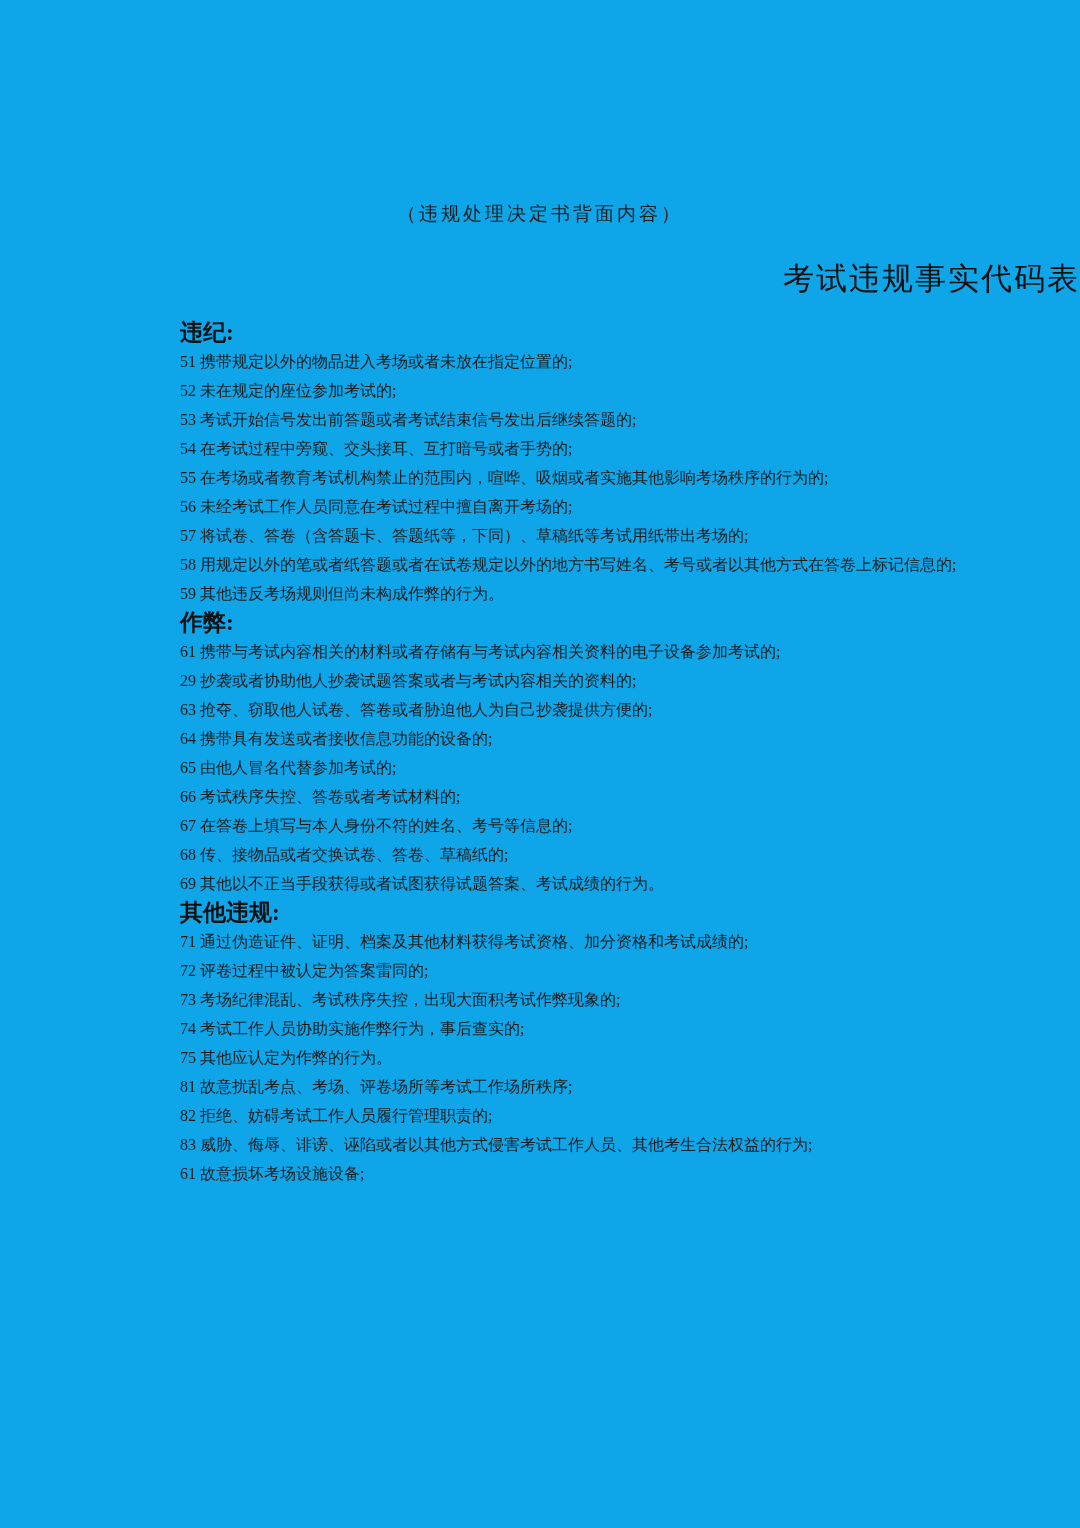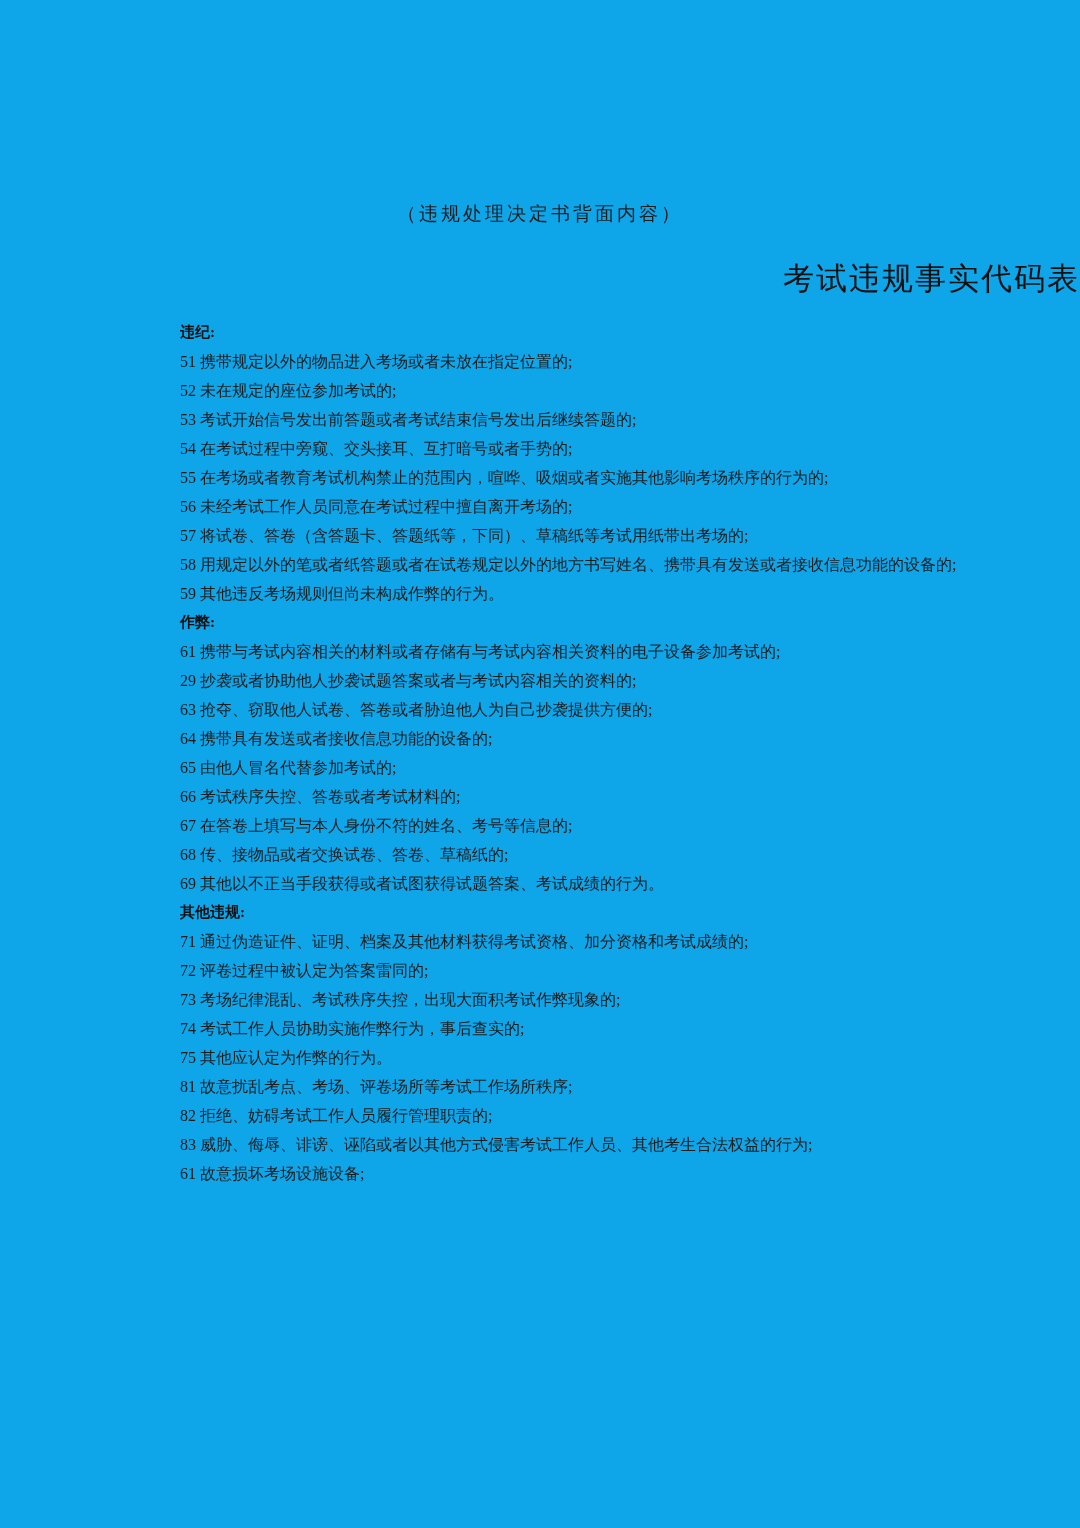--- a/index.html
+++ b/index.html
@@ -42,21 +42,21 @@
     color: #111111;
     margin-top: 20px;
   }
   .content {
     position: absolute;
     top: 318px;
     left: 180px;
     width: 782px;
   }
   .section-heading {
-    font-size: 15px;
+    font-size: 23px;
     line-height: 29px;
     font-weight: 700;
     margin: 0;
     color: #111111;
   }
   .code-item {
     margin: 0;
     font-size: 16px;
     line-height: 29px;
     padding-left: 30px;
@@ -76,21 +76,21 @@
   <div class="doc-title">考试违规事实代码表</div>
   <div class="content">
       <div class="section-heading">违纪:</div>
       <p class="code-item"><span class="code-num">51</span> <span>携带规定以外的物品进入考场或者未放在指定位置的;</span></p>
       <p class="code-item"><span class="code-num">52</span> <span>未在规定的座位参加考试的;</span></p>
       <p class="code-item"><span class="code-num">53</span> <span>考试开始信号发出前答题或者考试结束信号发出后继续答题的;</span></p>
       <p class="code-item"><span class="code-num">54</span> <span>在考试过程中旁窥、交头接耳、互打暗号或者手势的;</span></p>
       <p class="code-item"><span class="code-num">55</span> <span>在考场或者教育考试机构禁止的范围内，喧哗、吸烟或者实施其他影响考场秩序的行为的;</span></p>
       <p class="code-item"><span class="code-num">56</span> <span>未经考试工作人员同意在考试过程中擅自离开考场的;</span></p>
       <p class="code-item"><span class="code-num">57</span> <span>将试卷、答卷（含答题卡、答题纸等，下同）、草稿纸等考试用纸带出考场的;</span></p>
-      <p class="code-item"><span class="code-num">58</span> <span>用规定以外的笔或者纸答题或者在试卷规定以外的地方书写姓名、携带具有发送或者接收信息功能的设备的;</span></p>
+      <p class="code-item"><span class="code-num">58</span> <span>用规定以外的笔或者纸答题或者在试卷规定以外的地方书写姓名、考号或者以其他方式在答卷上标记信息的;</span></p>
       <p class="code-item"><span class="code-num">59</span> <span>其他违反考场规则但尚未构成作弊的行为。</span></p>
       <div class="section-heading">作弊:</div>
       <p class="code-item"><span class="code-num">61</span> <span>携带与考试内容相关的材料或者存储有与考试内容相关资料的电子设备参加考试的;</span></p>
       <p class="code-item"><span class="code-num">29</span> <span>抄袭或者协助他人抄袭试题答案或者与考试内容相关的资料的;</span></p>
       <p class="code-item"><span class="code-num">63</span> <span>抢夺、窃取他人试卷、答卷或者胁迫他人为自己抄袭提供方便的;</span></p>
       <p class="code-item"><span class="code-num">64</span> <span>携带具有发送或者接收信息功能的设备的;</span></p>
       <p class="code-item"><span class="code-num">65</span> <span>由他人冒名代替参加考试的;</span></p>
       <p class="code-item"><span class="code-num">66</span> <span>考试秩序失控、答卷或者考试材料的;</span></p>
       <p class="code-item"><span class="code-num">67</span> <span>在答卷上填写与本人身份不符的姓名、考号等信息的;</span></p>
       <p class="code-item"><span class="code-num">68</span> <span>传、接物品或者交换试卷、答卷、草稿纸的;</span></p>

